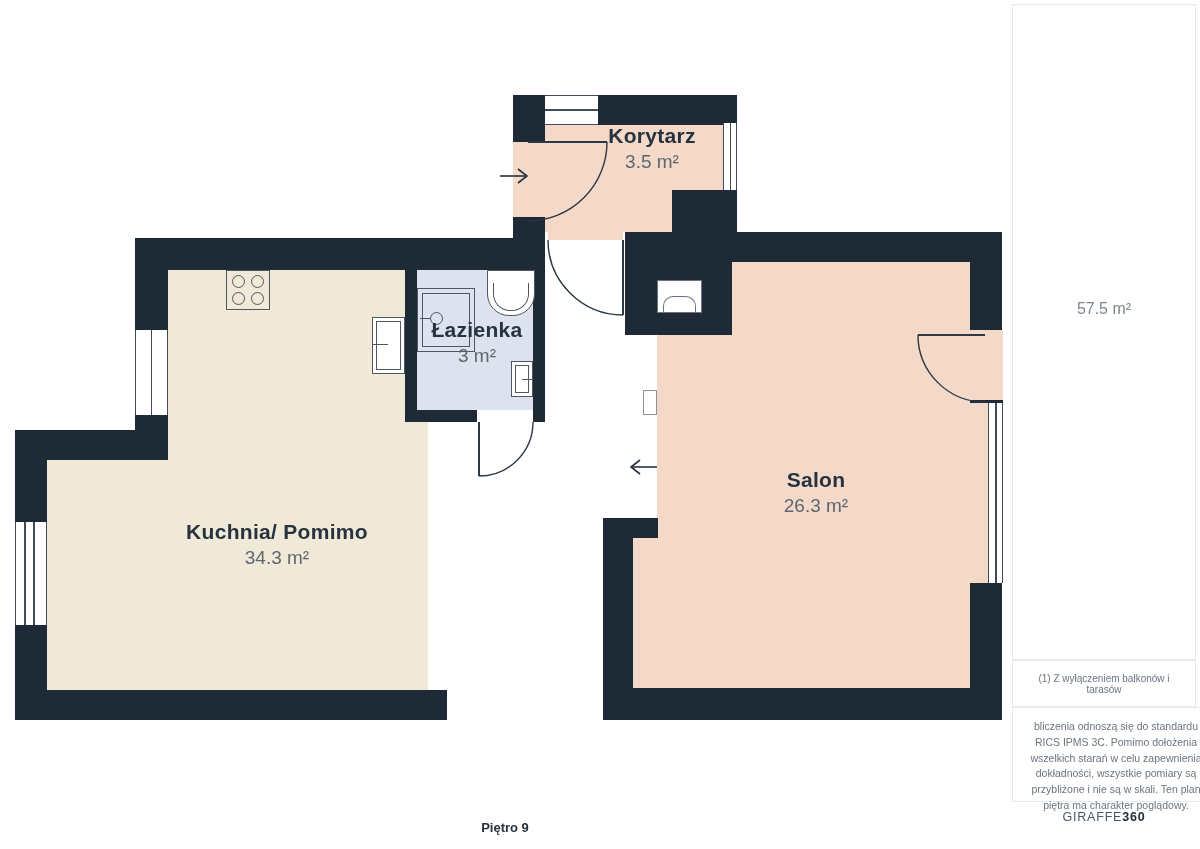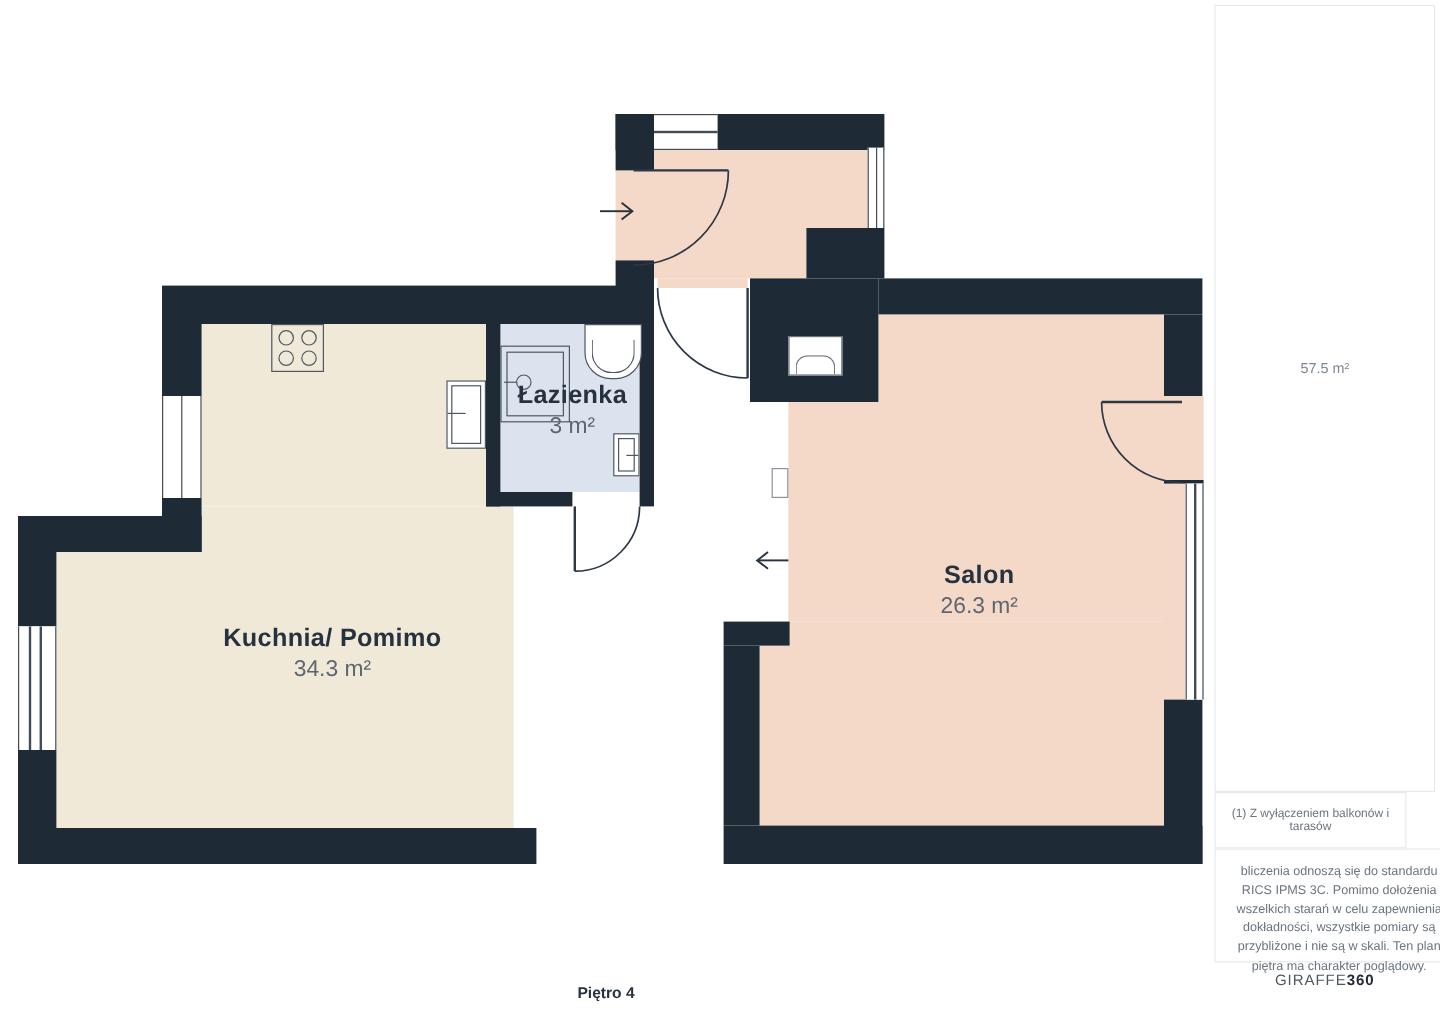--- a/index.html
+++ b/index.html
@@ -21,21 +21,21 @@
   .tick{position:absolute;background:#4d5863;z-index:4;}
   .circ{position:absolute;width:13px;height:13px;border:1.3px solid #4d5863;border-radius:50%;box-sizing:border-box;}
   #plansvg{position:absolute;left:0;top:0;z-index:5;pointer-events:none;}
   .room-label{position:absolute;z-index:6;transform:translateX(-50%);text-align:center;white-space:nowrap;color:var(--label,#27323f);}
   .rn{font-size:21px;font-weight:700;letter-spacing:.3px;}
   .ra{font-size:19px;font-weight:400;color:var(--muted,#5d6770);margin-top:3px;}
   .floor-caption{position:absolute;z-index:6;transform:translateX(-50%);font-size:13px;font-weight:700;color:var(--label,#27323f);}
   .sb-box{position:absolute;background:#fff;border:1px solid var(--sidebar-border,#e7e9ec);box-sizing:border-box;z-index:6;}
   .sb-title{font-size:13px;font-weight:700;color:var(--sidebar-text,#2c3845);line-height:20px;text-align:center;}
   .sb-title sup{font-size:8px;}
-  .sb-value{font-size:12px;color:#7d8792;text-align:center;margin-top:7px;}
+  .sb-value{font-size:16px;color:#7d8792;text-align:center;margin-top:7px;}
   .sb-note{display:flex;align-items:center;justify-content:center;font-size:10px;color:#6a7580;text-align:center;padding:0 8px;}
   .sb-disclaimer{font-size:10.5px;line-height:1.5;color:#6a7580;text-align:center;padding:11px 12px;}
   .sb-logo{position:absolute;z-index:6;text-align:center;font-size:12.5px;letter-spacing:.8px;}
   .sb-logo .brand{color:#4d5763;font-weight:400;}
   .sb-logo .suffix{color:#222c38;font-weight:700;}
 </style>
 </head>
 <body>
 
 <div id="app">
@@ -133,41 +133,45 @@
     <g stroke="#27323f" stroke-width="1.6" fill="none">
       <path d="M 500 176 H 526"></path>
         <path d="M 518 169 L 527 176 L 518 183"></path>
     </g>
     <g stroke="#27323f" stroke-width="1.6" fill="none">
       <path d="M 657 467 H 632"></path>
         <path d="M 640 460 L 631 467 L 640 474"></path>
     </g>
   </svg>
 
+  <div class="room-label" style="left:652px;top:124px">
+    <div class="rn">Korytarz</div>
+    <div class="ra">3.5 m²</div>
+  </div>
   <div class="room-label" style="left:477px;top:318px">
     <div class="rn">Łazienka</div>
     <div class="ra">3 m²</div>
   </div>
   <div class="room-label" style="left:277px;top:520px">
     <div class="rn">Kuchnia/ Pomimo</div>
     <div class="ra">34.3 m²</div>
   </div>
   <div class="room-label" style="left:816px;top:468px">
     <div class="rn">Salon</div>
     <div class="ra">26.3 m²</div>
   </div>
 
-  <div class="floor-caption" style="left:505px;top:820px">Piętro 4</div>
+  <div class="floor-caption" style="left:505px;top:820px">Piętro 9</div>
 
   <div class="sb-box" style="left:1012px;top:4px;width:184px;height:656px">
     <div style="position:absolute;top:288px;left:0;right:0">
       <div class="sb-value">57.5 m²</div>
     </div>
   </div>
-  <div class="sb-box sb-note" style="left:1012px;top:660px;width:160px;height:47px">
+  <div class="sb-box sb-note" style="left:1012px;top:660px;width:184px;height:47px">
     <span>(1) Z wyłączeniem balkonów i tarasów</span>
   </div>
   <div class="sb-box" style="left:1012px;top:707px;width:208px;height:95px">
     <div class="sb-disclaimer">bliczenia odnoszą się do standardu RICS IPMS 3C. Pomimo dołożenia wszelkich starań w celu zapewnienia dokładności, wszystkie pomiary są przybliżone i nie są w skali. Ten plan piętra ma charakter poglądowy.</div>
   </div>
   <div class="sb-logo" style="left:1012px;top:810px;width:184px">
     <span class="brand">GIRAFFE</span><span class="suffix">360</span>
   </div>
 
 </div>

